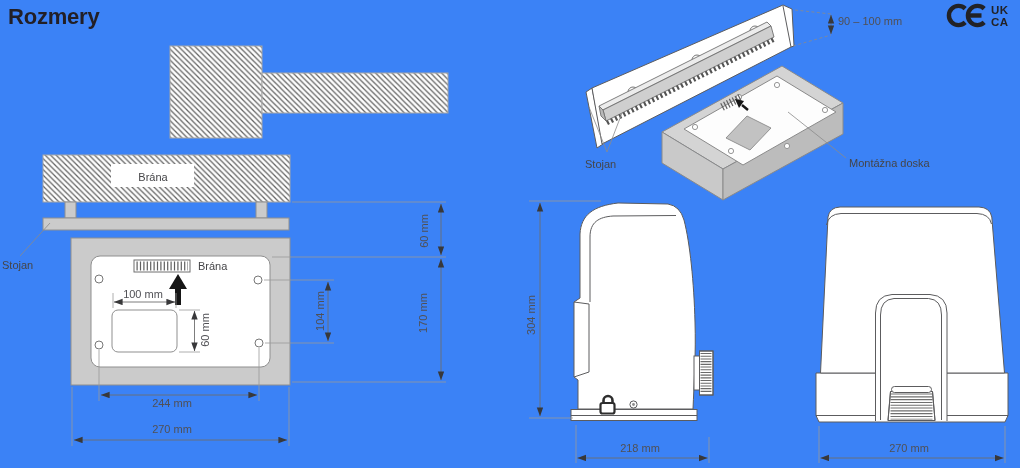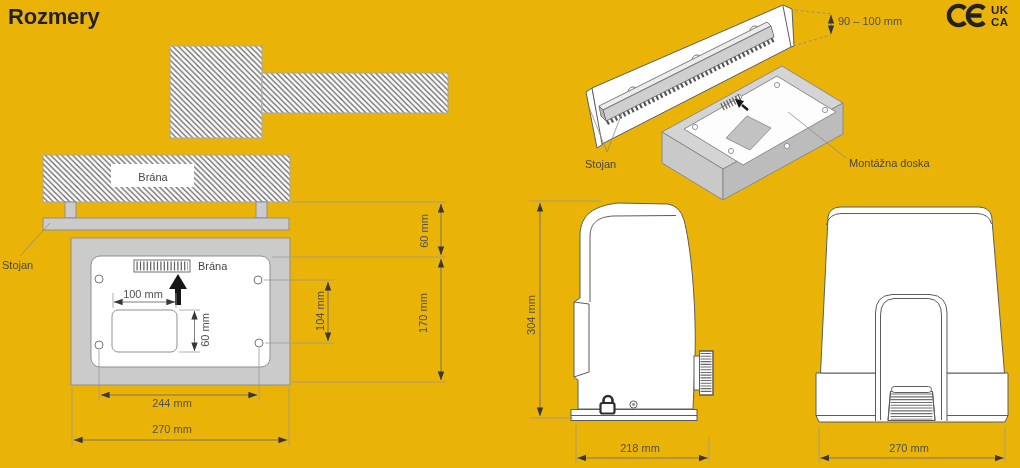--- a/index.html
+++ b/index.html
@@ -1,16 +1,16 @@
 <!DOCTYPE html>
 <html><head>
 <meta charset="utf-8">
 <style>
   html,body{margin:0;padding:0;background:#fff;}
-  .stage{position:relative;width:1020px;height:468px;background:#eab308;overflow:hidden;
+  .stage{position:relative;width:1020px;height:468px;background:#3b82f6;overflow:hidden;
          font-family:"Liberation Sans",sans-serif;}
   .stage svg{position:absolute;left:0;top:0;}
   .page-title{position:absolute;left:8px;top:4px;font-size:22px;font-weight:bold;
               color:#221f26;letter-spacing:-0.2px;}
   text{font-family:"Liberation Sans",sans-serif;}
   .dim{font-size:11px;fill:#505055;}
   .lbl{font-size:11px;fill:#454548;}
   .ukca{font-size:11.5px;font-weight:bold;fill:#222226;letter-spacing:0.4px;}
   .draw{stroke:#5c5c5e;stroke-width:1;fill:#fff;}
   .drawn{stroke:#5c5c5e;stroke-width:1;fill:none;}

